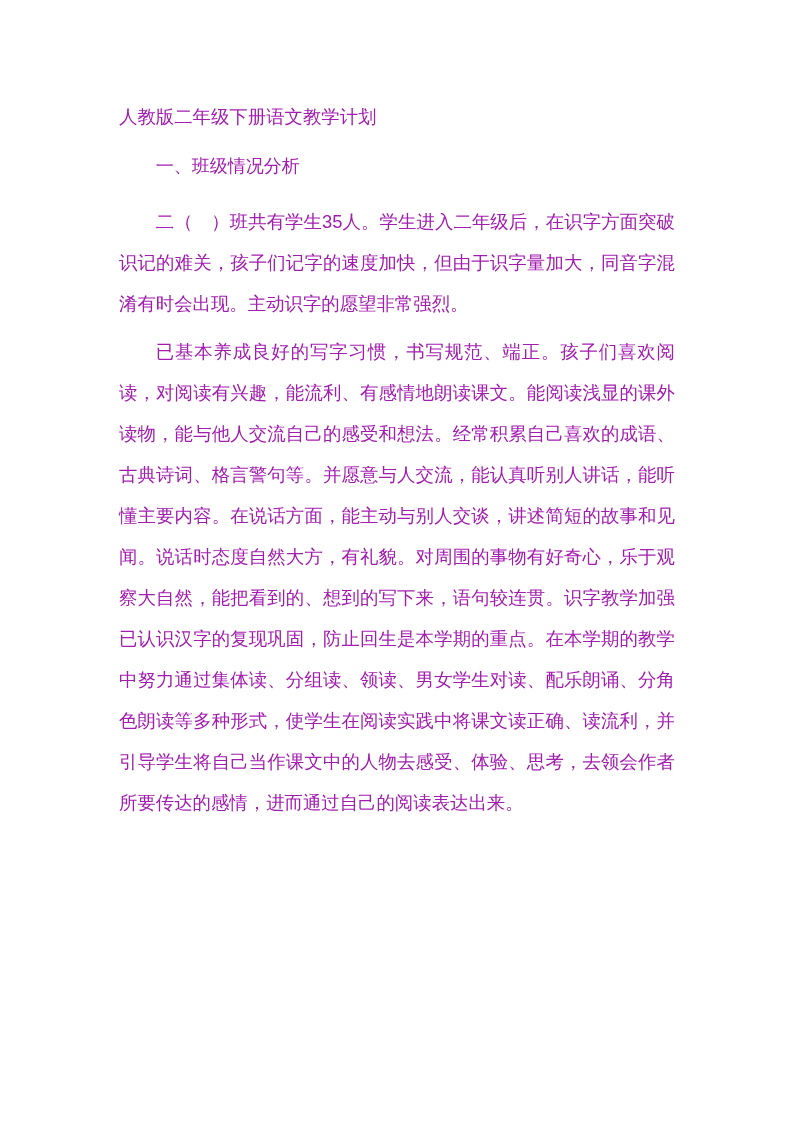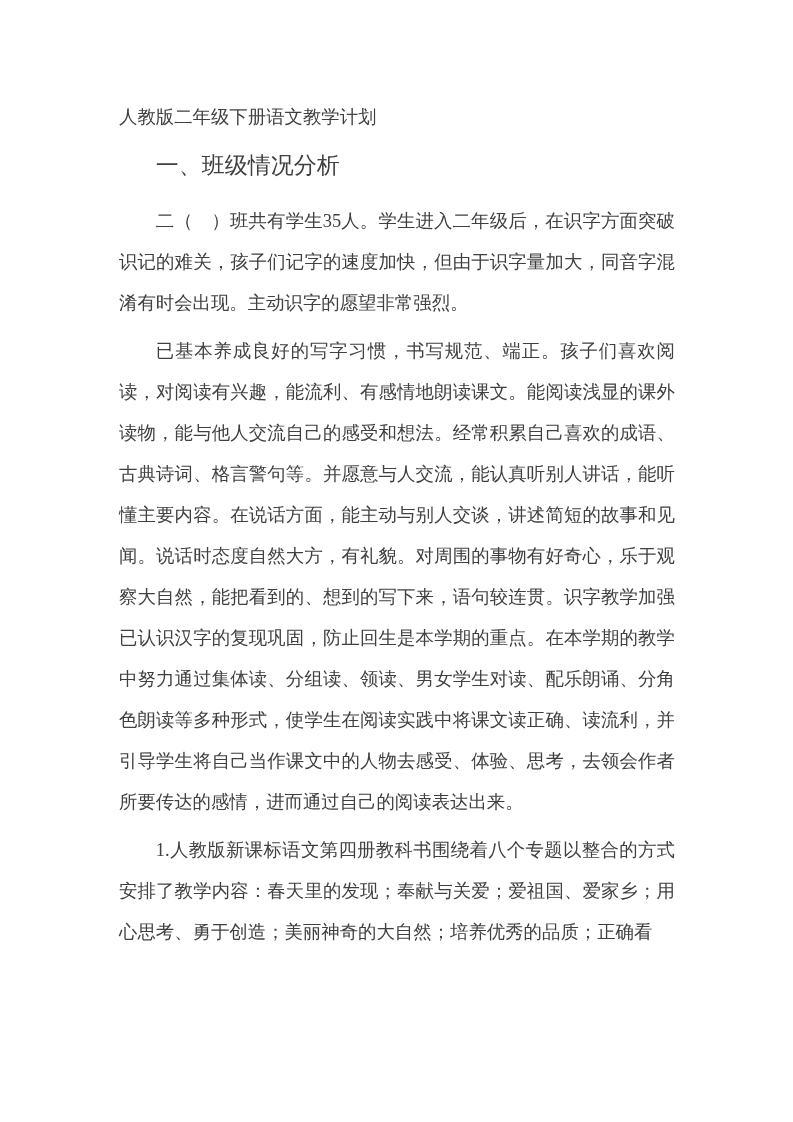--- a/index.html
+++ b/index.html
@@ -2,36 +2,35 @@
 <html><head>
 <meta charset="utf-8">
 <style>
   html, body { margin: 0; padding: 0; background: #ffffff; }
   body { width: 793px; height: 1122px; position: relative; overflow: hidden; }
   .page {
     position: absolute;
     left: 119px;
     top: 104px;
     width: 556px;
-    font-family: Liberation Serif, serif;
-    color: #404040;
+    font-family: Liberation Sans, sans-serif;
+    color: #a21caf;
     font-size: 18.4px;
     line-height: 41px;
   }
   .title { margin: 0; font-weight: normal; font-size: 18.4px; line-height: 26px; height: 26px; }
-  .heading { margin: 23px 0 0 0; text-indent: 36.8px; font-weight: normal; font-size: 23px; line-height: 26px; height: 26px; }
+  .heading { margin: 23px 0 0 0; text-indent: 36.8px; font-weight: normal; font-size: 18px; line-height: 26px; height: 26px; }
   .para { margin: 7px 0 0 0; text-indent: 36.8px; text-align: justify; text-justify: inter-character; word-break: break-all; }
   .heading + .para { margin-top: 22px; }
   .para + .para { margin-top: 7px; }
   .para + .heading { margin-top: 22px; }
 </style>
 </head>
 <body>
 
 <div class="page">
   <h1 class="title">人教版二年级下册语文教学计划</h1>
 
   <h2 class="heading">一、班级情况分析</h2>
   <p class="para">二（　）班共有学生35人。学生进入二年级后，在识字方面突破识记的难关，孩子们记字的速度加快，但由于识字量加大，同音字混淆有时会出现。主动识字的愿望非常强烈。</p>
   <p class="para">已基本养成良好的写字习惯，书写规范、端正。孩子们喜欢阅读，对阅读有兴趣，能流利、有感情地朗读课文。能阅读浅显的课外读物，能与他人交流自己的感受和想法。经常积累自己喜欢的成语、古典诗词、格言警句等。并愿意与人交流，能认真听别人讲话，能听懂主要内容。在说话方面，能主动与别人交谈，讲述简短的故事和见闻。说话时态度自然大方，有礼貌。对周围的事物有好奇心，乐于观察大自然，能把看到的、想到的写下来，语句较连贯。识字教学加强已认识汉字的复现巩固，防止回生是本学期的重点。在本学期的教学中努力通过集体读、分组读、领读、男女学生对读、配乐朗诵、分角色朗读等多种形式，使学生在阅读实践中将课文读正确、读流利，并引导学生将自己当作课文中的人物去感受、体验、思考，去领会作者所要传达的感情，进而通过自己的阅读表达出来。</p>
 
-  <p class="para">1.人教版新课标语文第四册教科书围绕着八个专题以整合的方式安排了教学内容：春天里的发现；奉献与关爱；爱祖国、爱家乡；用心思考、勇于创造；美丽神奇的大自然；培养优秀的品质；正确看</p>
 </div>
 
 </body></html>

